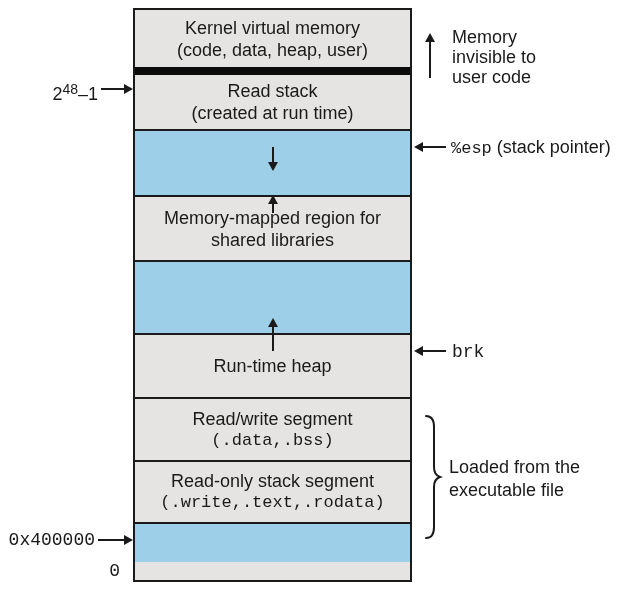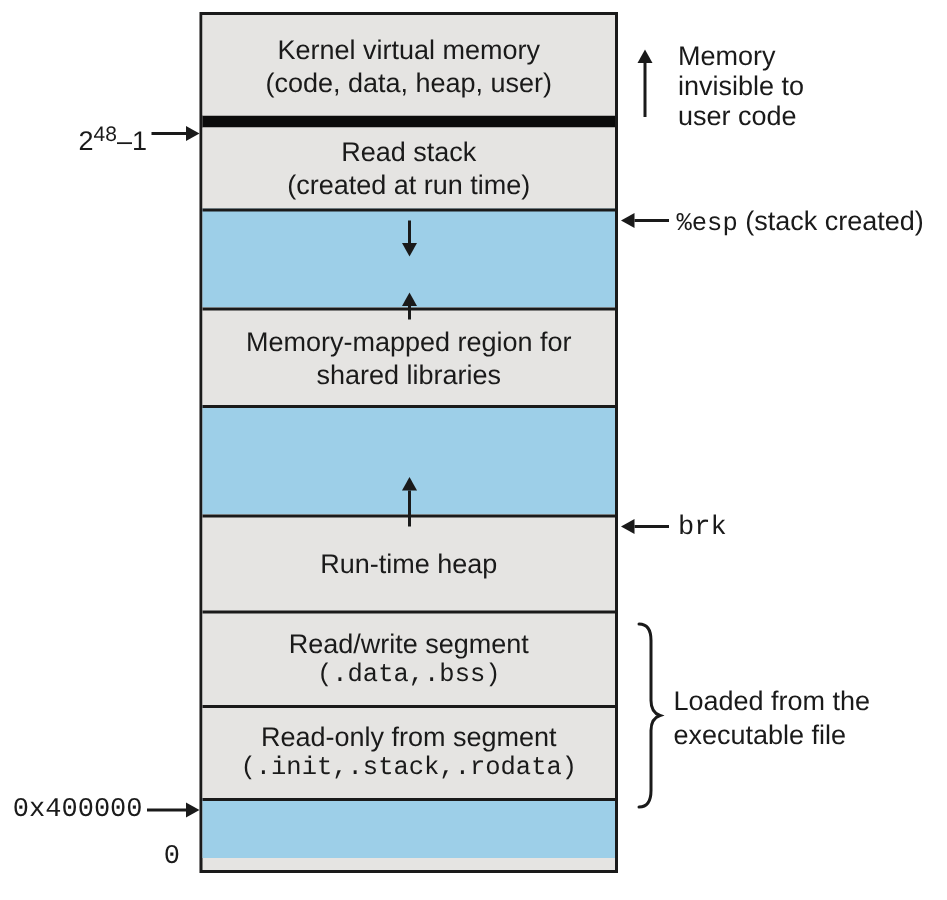--- a/index.html
+++ b/index.html
@@ -46,21 +46,21 @@
   .loaded{line-height:23px;}
   .brace-svg{position:absolute;left:423px;top:414px;}
 </style>
 </head>
 <body>
 
 <div class="stage">
 
   <div class="membox">
 
-    <div class="region gray" style="height:67px;">
+    <div class="region gray" style="height:57px;">
       <div>Kernel virtual memory</div>
       <div>(code, data, heap, user)</div>
     </div>
 
     <div class="kbar"></div>
 
     <div class="region gray" style="height:54px;">
       <div>Read stack</div>
       <div>(created at run time)</div>
     </div>
@@ -77,22 +77,22 @@
     <div class="region gray sep" style="height:64px;">
       <div>Run-time heap</div>
     </div>
 
     <div class="region gray sep" style="height:63px;">
       <div>Read/write segment</div>
       <div class="mono">(.data,.bss)</div>
     </div>
 
     <div class="region gray sep" style="height:62px;">
-      <div>Read-only from segment</div>
-      <div class="mono">(.init,.stack,.rodata)</div>
+      <div>Read-only stack segment</div>
+      <div class="mono">(.write,.text,.rodata)</div>
     </div>
 
     <div class="region blue sep" style="height:40px;"></div>
 
     <div class="varrow head-down" style="left:137px;top:137px;height:15px;"></div>
     <div class="varrow head-up" style="left:137px;top:194px;height:9px;"></div>
     <div class="varrow head-up" style="left:137px;top:317px;height:24px;"></div>
   </div>
 
   <div class="lbl lbl-right-align" style="left:28px;top:79px;width:70px;"><span>2</span><span class="sup">48</span><span>–1</span></div>
@@ -104,21 +104,21 @@
   <div class="lbl lbl-right-align mono" style="left:80px;top:561px;width:40px;">0</div>
 
   <div class="varrow head-up" style="left:429px;top:42px;height:36px;"></div>
   <div class="lbl multiline" style="left:452px;top:27px;">
     <div>Memory</div>
     <div>invisible to</div>
     <div>user code</div>
   </div>
 
   <div class="harrow head-left" style="left:423px;top:146px;width:23px;"></div>
-  <div class="lbl" style="left:451px;top:137px;"><span class="mono">%esp</span><span> (stack created)</span></div>
+  <div class="lbl" style="left:451px;top:137px;"><span class="mono">%esp</span><span> (stack pointer)</span></div>
 
   <div class="harrow head-left" style="left:423px;top:350px;width:23px;"></div>
   <div class="lbl mono" style="left:452px;top:342px;">brk</div>
 
   <svg class="brace-svg" width="20" height="126" viewBox="0 0 20 126">
     <path d="M3,2 Q11,2 11,13 L11,53 Q11,61 17,63 Q11,65 11,73 L11,113 Q11,124 3,124" fill="none" stroke="#1a1a1a" stroke-width="2" stroke-linecap="round"></path>
   </svg>
   <div class="lbl multiline loaded" style="left:449px;top:456px;">
     <div>Loaded from the</div>
     <div>executable file</div>

